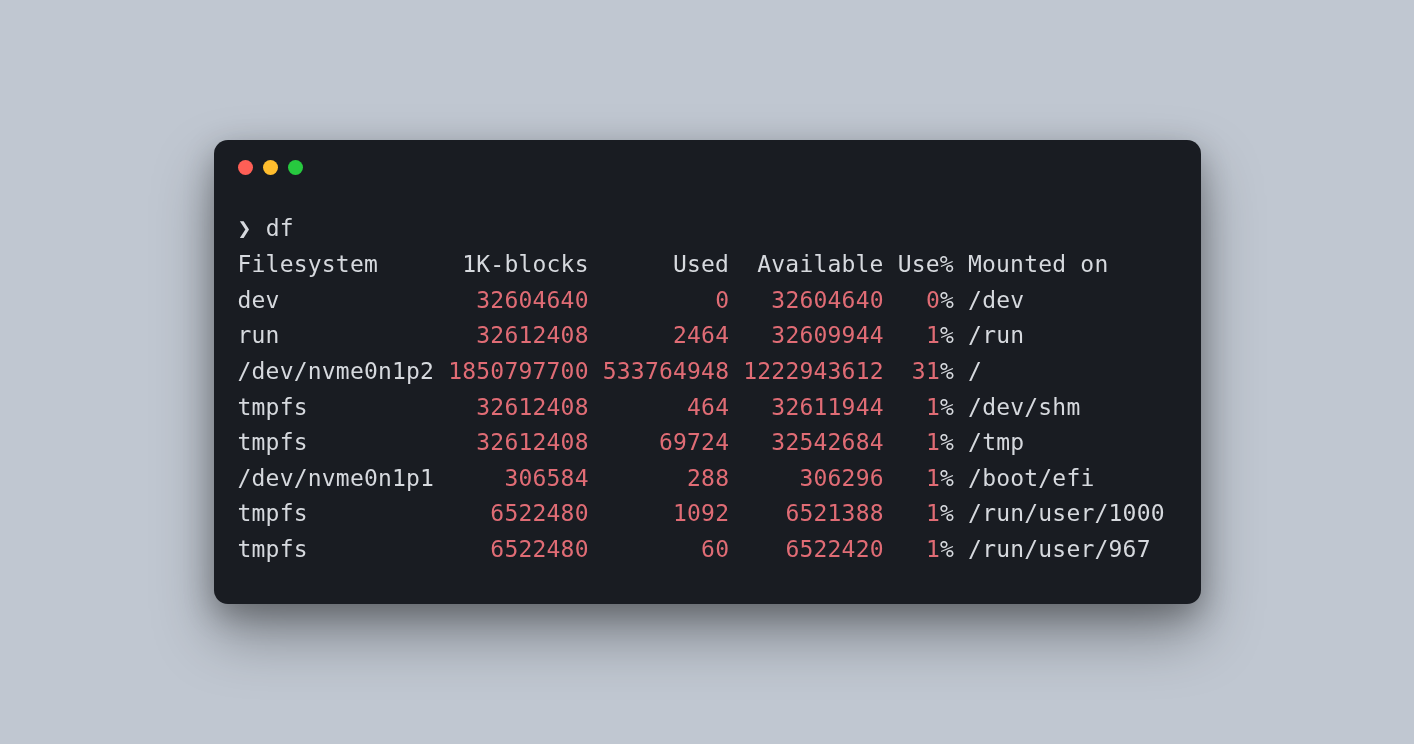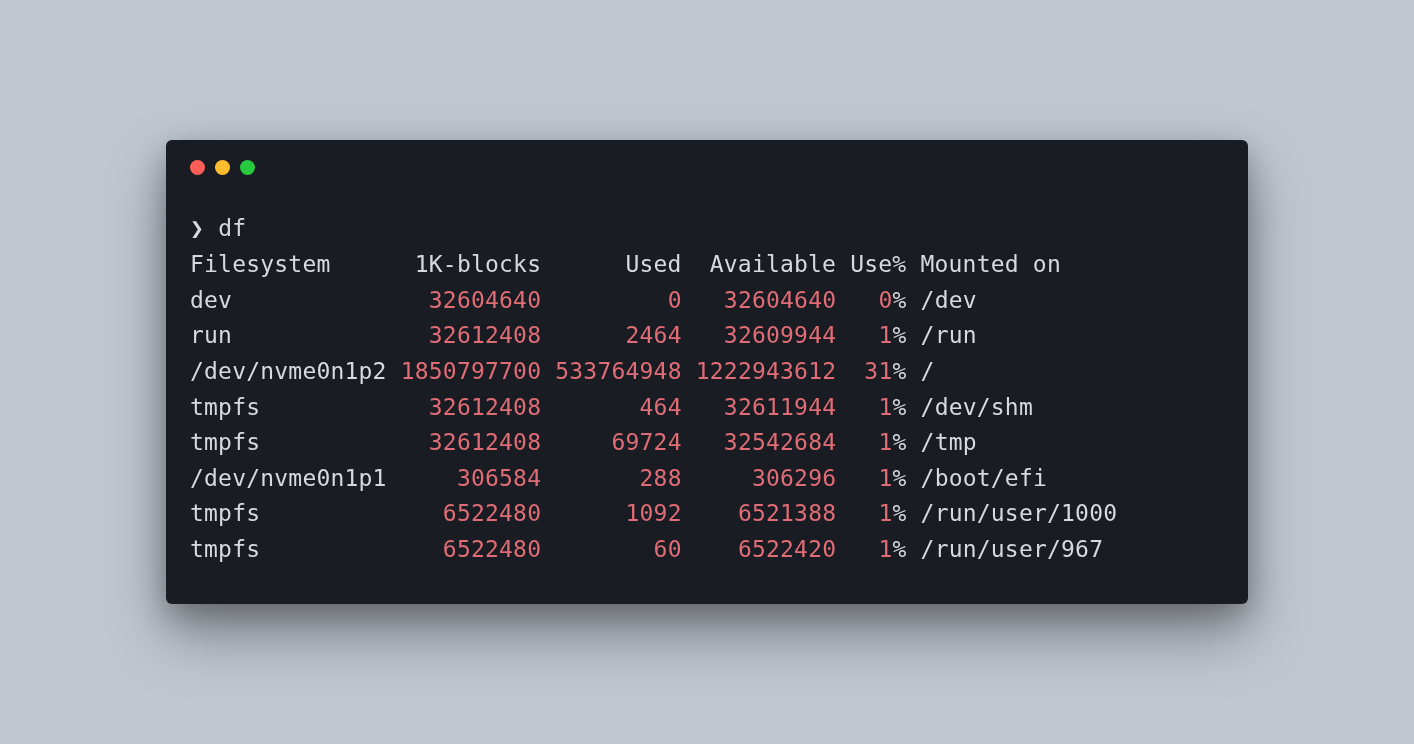--- a/index.html
+++ b/index.html
@@ -10,23 +10,23 @@
     body {
       background: #c0c7d1;
       width: 1414px;
       height: 744px;
       display: flex;
       align-items: center;
       justify-content: center;
       font-family: ui-monospace, "SF Mono", Menlo, Monaco, Consolas, monospace;
     }
     .terminal-window {
-      width: 1082px;
+      width: 987px;
       background: #191C22;
-      border-radius: 6px;
+      border-radius: 14px;
       box-shadow: 0 30px 60px rgba(0,0,0,0.35), 0 10px 30px rgba(0,0,0,0.25);
       overflow: hidden;
     }
     .titlebar {
       display: flex;
       align-items: center;
       padding: 20px 24px 8px 24px;
       gap: 10px;
     }
     .traffic-light {

